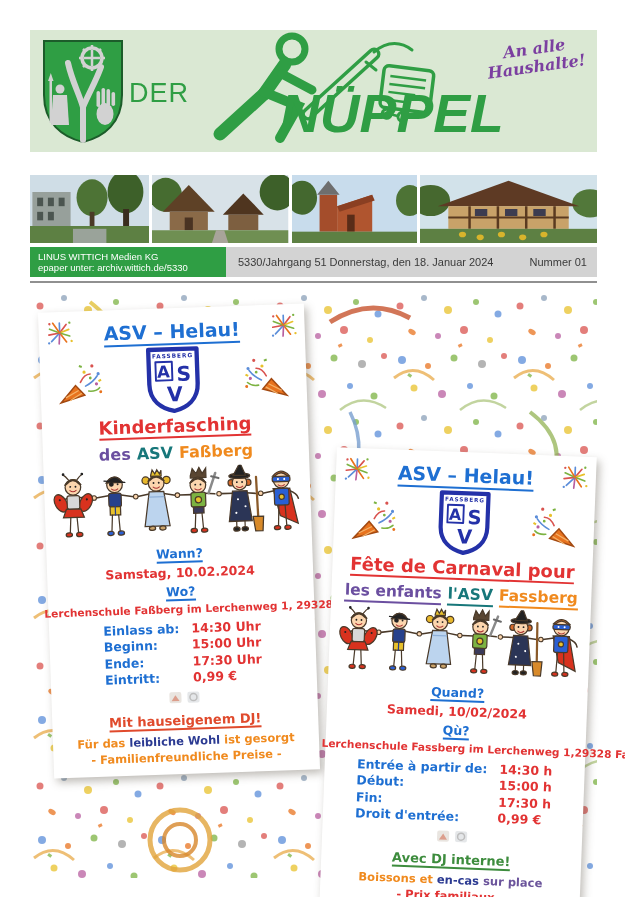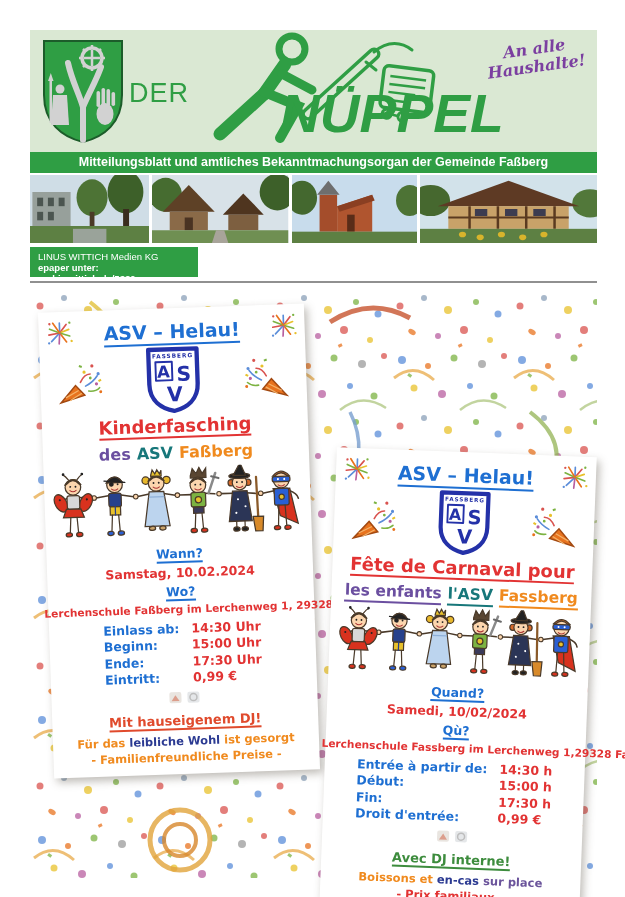--- a/index.html
+++ b/index.html
@@ -20,23 +20,23 @@
           color:#fff;font-weight:bold;font-size:12.5px;text-align:center;line-height:21px;}
 
   
   .photos{position:absolute;left:30px;top:175px;width:567px;height:68px;display:flex;gap:3px;}
   .photos svg{height:68px;display:block;}
   .ph1{flex:120 0 0;} .ph2{flex:137 0 0;} .ph3{flex:126 0 0;} .ph4{flex:178 0 0;}
   .photos svg{width:100%;}
 
   
   .infobar{position:absolute;left:30px;top:247px;width:567px;height:30px;display:flex;}
-  .pub{width:168px;background:#2f9e44;color:#fff;padding:4px 8px 0;box-sizing:border-box;}
+  .pub{width:196px;background:#2f9e44;color:#fff;padding:4px 8px 0;box-sizing:border-box;}
   .pub .l1{font-size:9.5px;line-height:11px;}
-  .pub .l2{font-size:9.5px;line-height:11px;font-weight:bold;}
+  .pub .l2{font-size:9.5px;line-height:11px;font-weight:normal;}
   .meta{flex:1;background:#d3d3d3;color:#3a3a3a;font-size:11px;position:relative;}
   .meta span{position:absolute;top:9px;}
   .edition{left:12px;}
   .date{left:50%;transform:translateX(-50%);}
   .issue{right:10px;}
   .rule{position:absolute;left:30px;top:281px;width:567px;height:2px;background:#909090;}
 
   
   .main{position:absolute;left:30px;top:292px;width:567px;height:586px;}
   .bgconf{position:absolute;inset:0;}
@@ -301,21 +301,20 @@
     </svg>
 
     <div class="knu">NÜPPEL</div>
 
     <div class="note">
       <div>An alle</div>
       <div>Haushalte!</div>
     </div>
   </div>
 
-  <div class="banner">Mitteilungsblatt und amtliches Bekanntmachungsorgan der Gemeinde Faßberg</div>
 
   <div class="photos">
     <svg class="ph1" viewBox="0 0 100 48" preserveAspectRatio="none">
       <rect width="100" height="48" fill="#cfdde6"></rect>
       <rect x="2" y="12" width="32" height="24" fill="#97a09b"></rect>
       <g fill="#4b5550">
           <rect x="6" y="16" width="5" height="6"></rect>
           <rect x="15" y="16" width="5" height="6"></rect>
           <rect x="24" y="16" width="5" height="6"></rect>
           <rect x="6" y="26" width="5" height="6"></rect>
@@ -373,20 +372,25 @@
           <circle cx="58" cy="44" r="2"></circle>
           <circle cx="70" cy="42" r="2"></circle>
         </g>
     </svg>
   </div>
 
   <div class="infobar">
     <div class="pub">
       <div class="l1">LINUS WITTICH Medien KG</div>
       <div class="l2">epaper unter: archiv.wittich.de/5330</div>
+    </div>
+    <div class="meta">
+      <span class="edition">5330/Jahrgang 51</span>
+      <span class="date">Donnerstag, den 18. Januar 2024</span>
+      <span class="issue">Nummer 01</span>
     </div>
   </div>
   <div class="rule"></div>
 
   <div class="main">
     <svg class="bgconf" width="567" height="586">
       <defs>
         <pattern id="pat" width="120" height="120" patternUnits="userSpaceOnUse">
           <rect width="120" height="120" fill="#ffffff"></rect>
           <g fill-opacity=".75">

